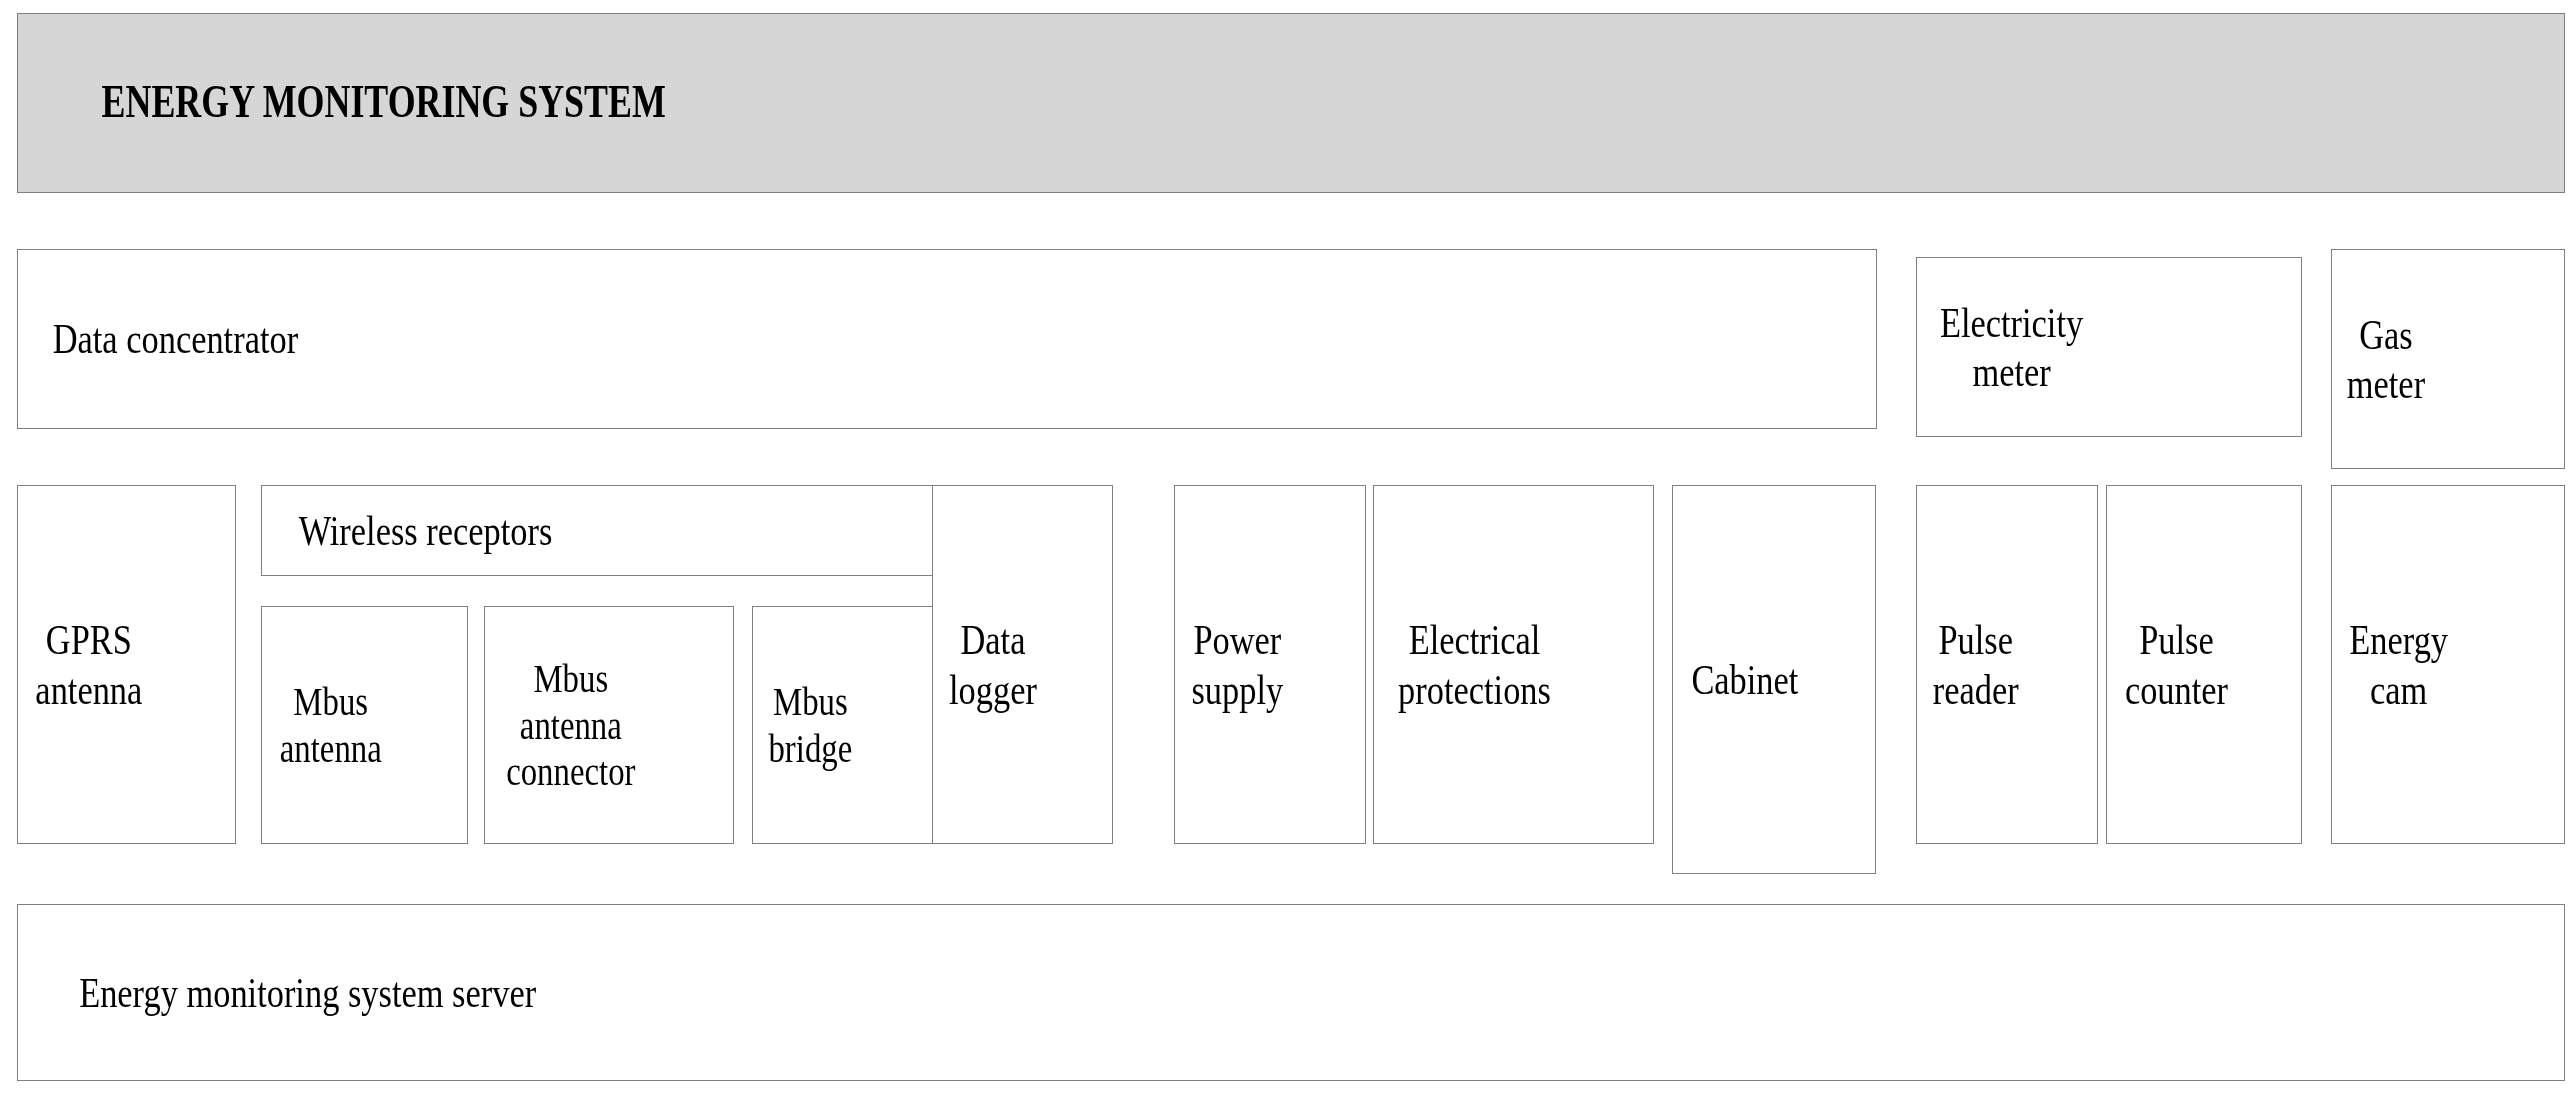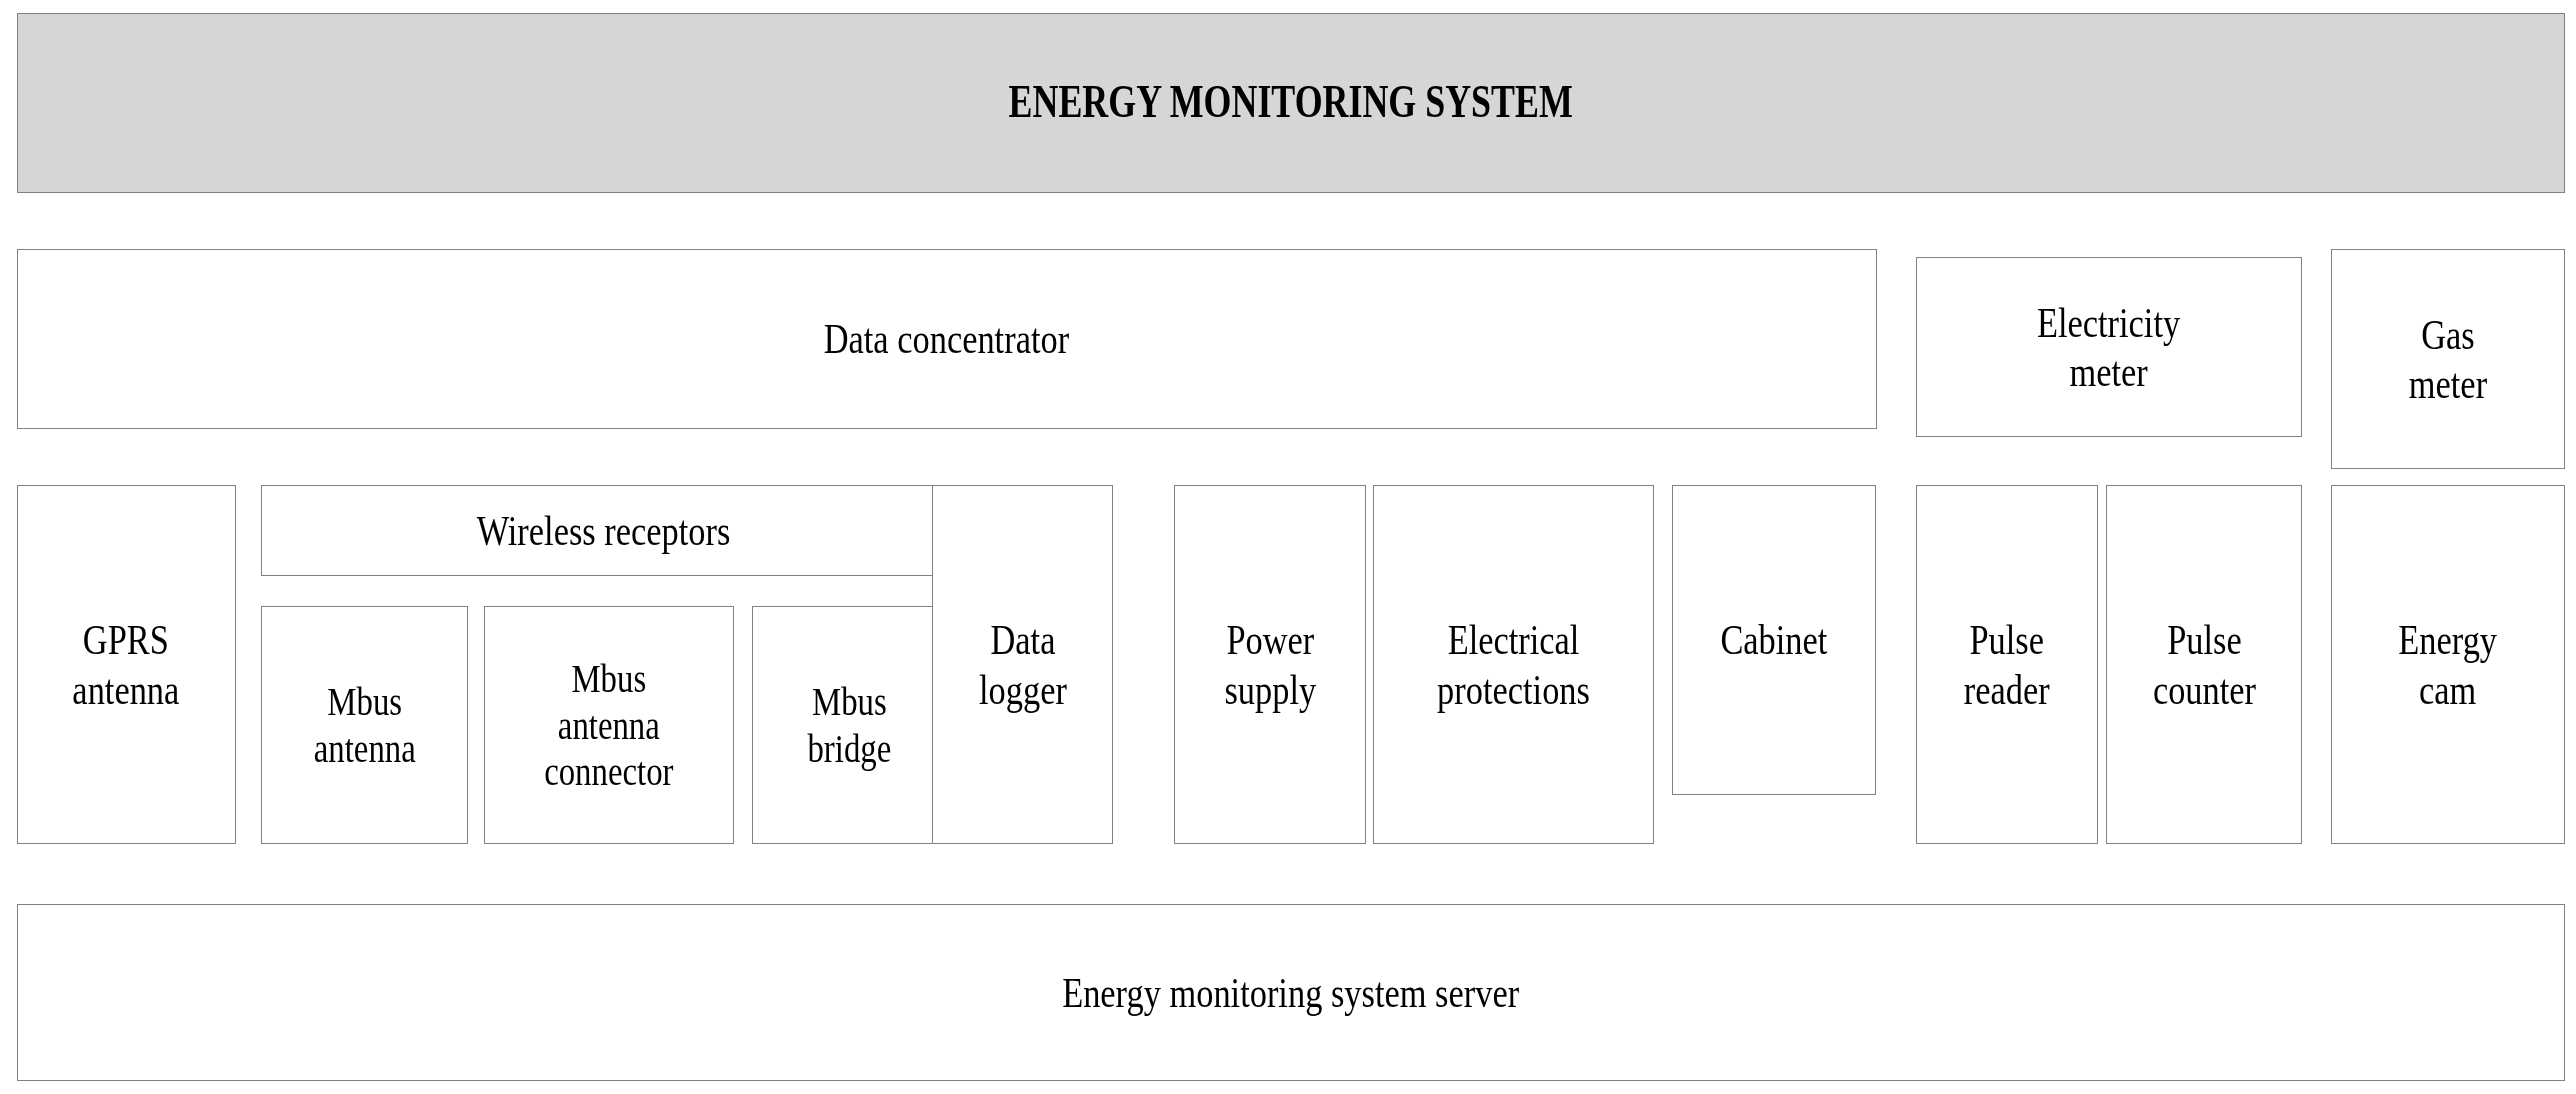--- a/index.html
+++ b/index.html
@@ -20,21 +20,21 @@
     overflow: hidden;
   }
   
   .node {
     position: absolute;
     box-sizing: border-box;
     border: 1.6px solid #808080;
     background: #ffffff;
     display: flex;
     align-items: center;
-    justify-content: center;
+    justify-content: flex-start;
     text-align: center;
     color: #000000;
     line-height: 1.14;
     padding: 1.6px 4.7px;
   }
   .node .lbl {
     display: block;
     transform: scaleX(0.80);
     transform-origin: center center;
     white-space: pre-line;
@@ -107,21 +107,21 @@
   <div class="node fs-big" style="left:1174px; top:485px; width:192px; height:359px;">
     <span class="lbl">Power
 supply</span>
   </div>
 
   <div class="node fs-big" style="left:1373px; top:485px; width:281px; height:359px;">
     <span class="lbl">Electrical
 protections</span>
   </div>
 
-  <div class="node fs-big" style="left:1672px; top:485px; width:204px; height:310px;">
+  <div class="node fs-big" style="left:1672px; top:485px; width:204px; height:389px;">
     <span class="lbl">Cabinet</span>
   </div>
 
   <div class="node fs-big" style="left:1916px; top:485px; width:182px; height:359px;">
     <span class="lbl">Pulse
 reader</span>
   </div>
 
   <div class="node fs-big" style="left:2106px; top:485px; width:196px; height:359px;">
     <span class="lbl">Pulse

